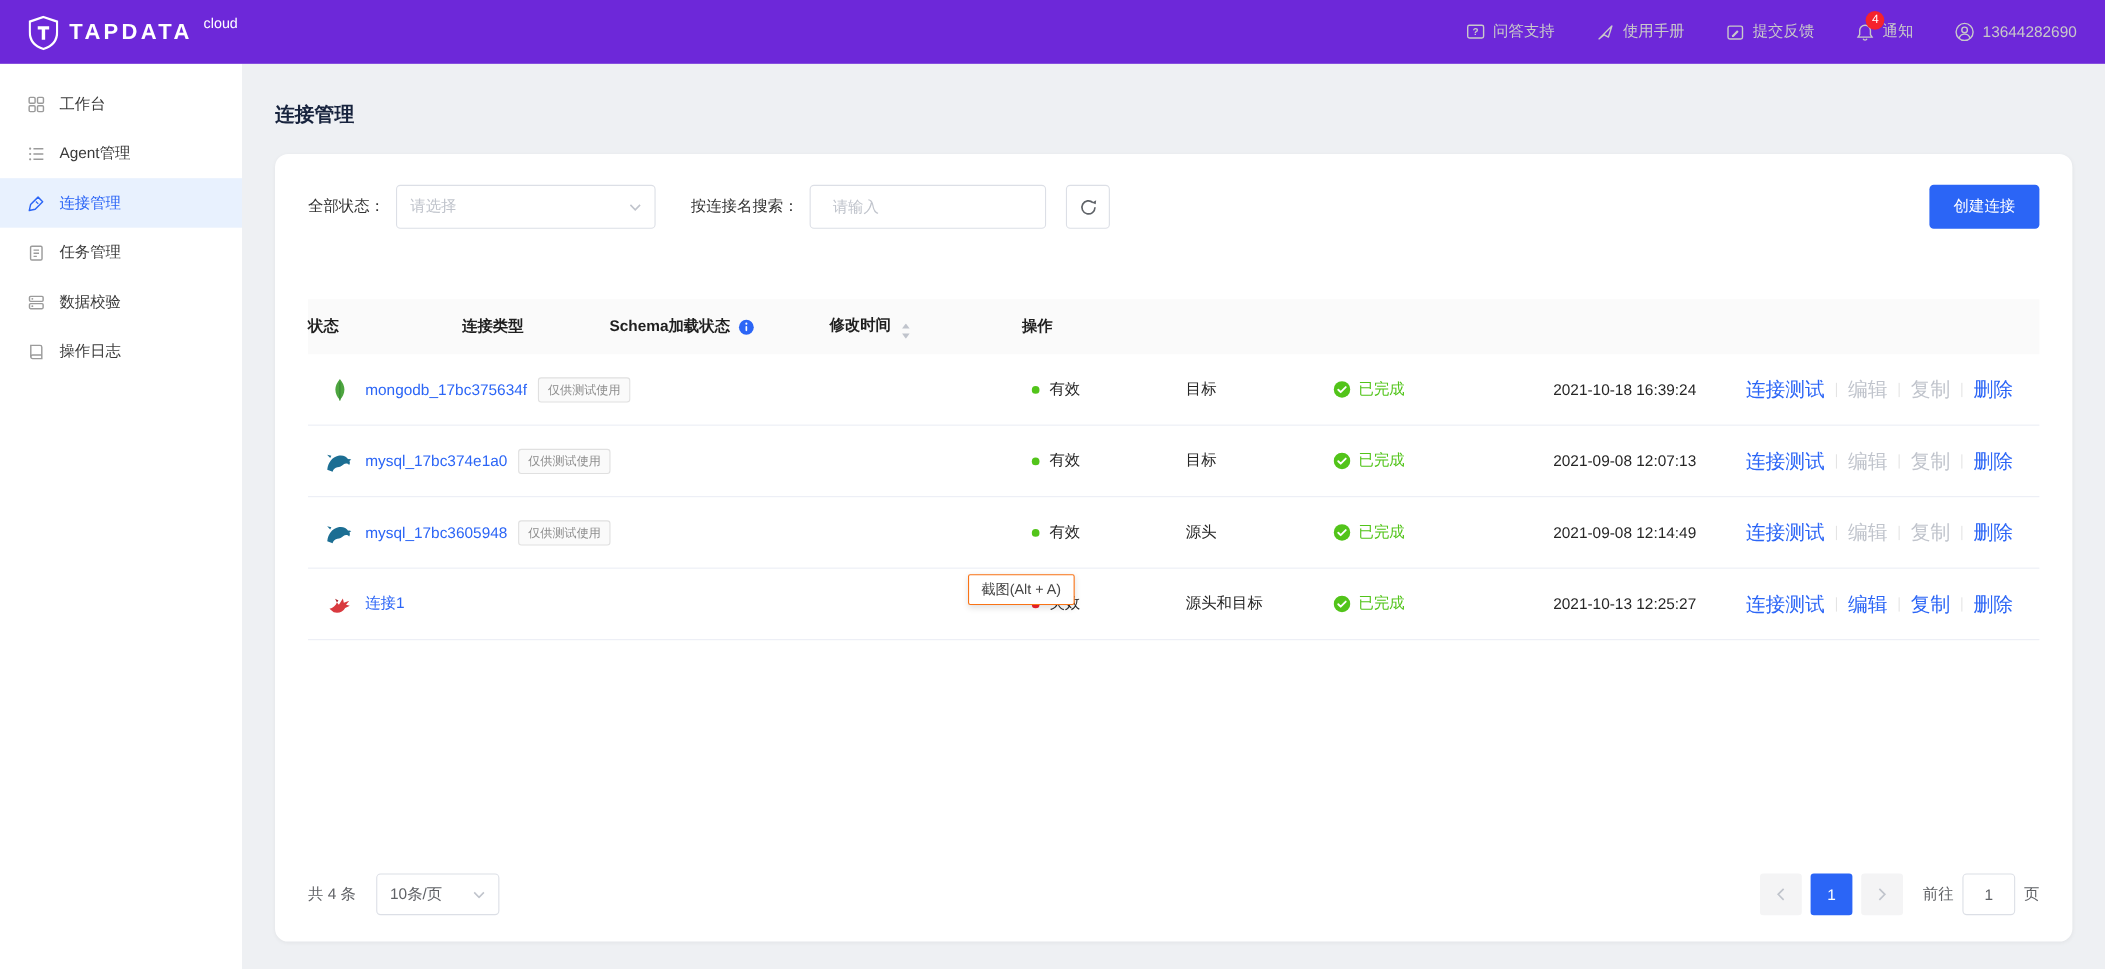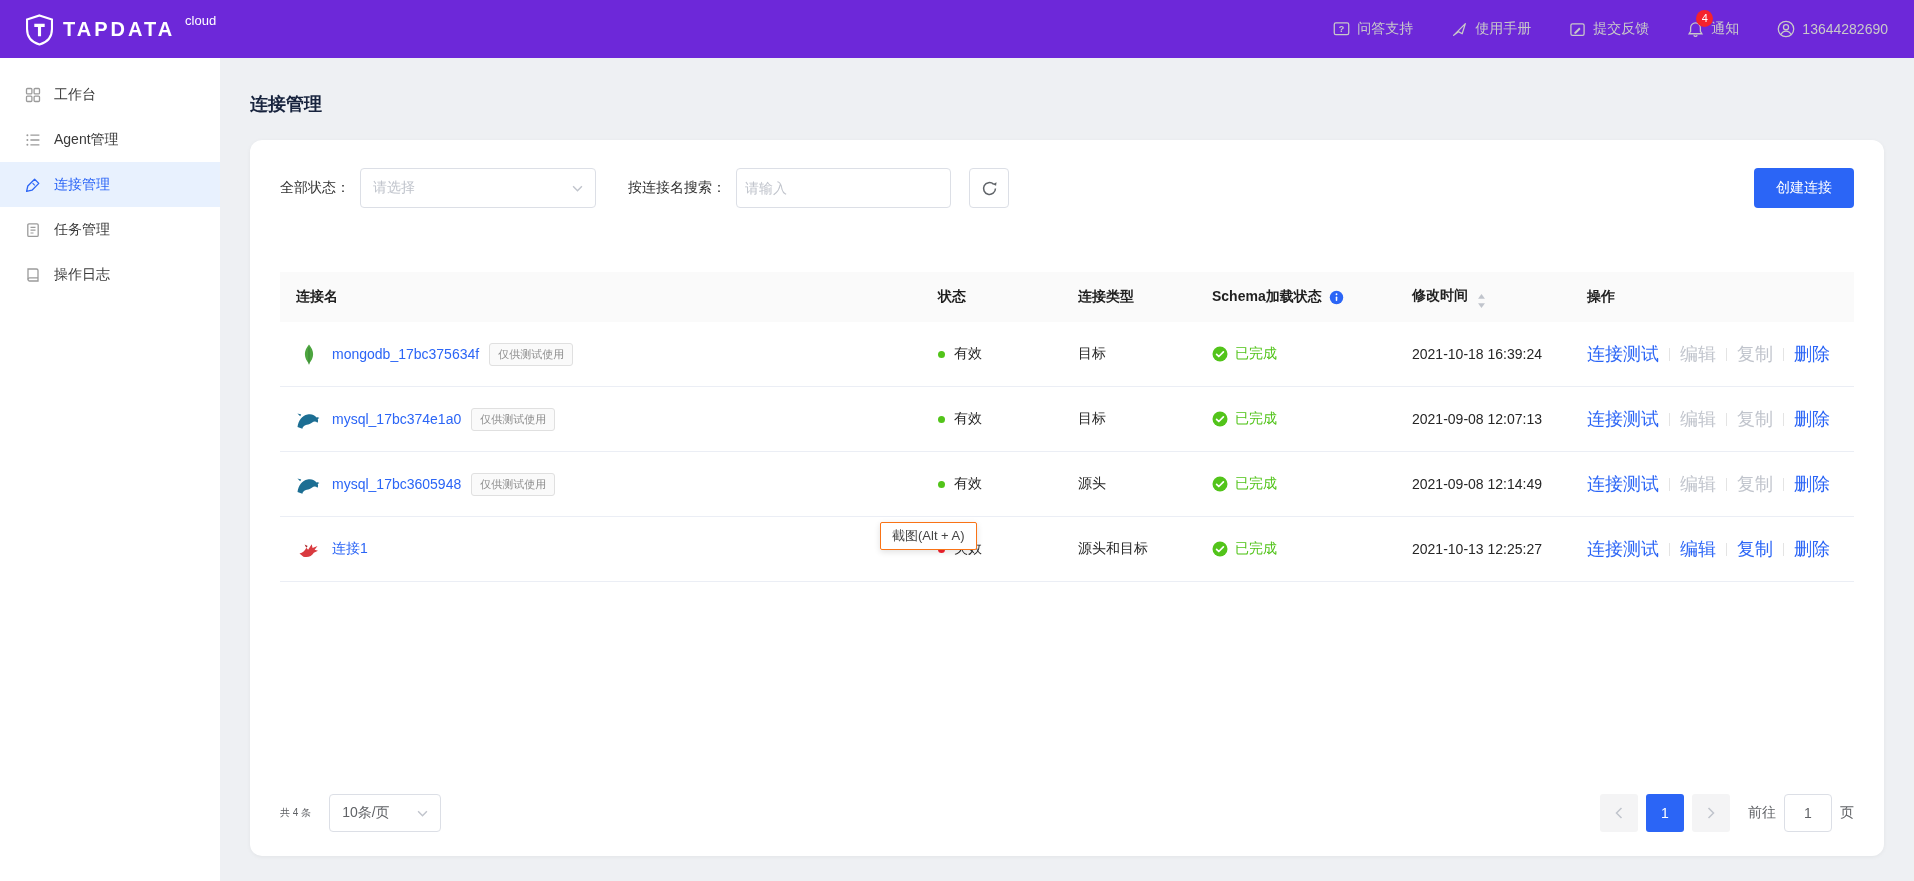--- a/index.html
+++ b/index.html
@@ -40,21 +40,21 @@
   .filters { display:flex; align-items:center; margin-bottom:32px; }
   .flabel { font-size:14px; color:#333; margin-right:10px; white-space:nowrap; }
   .search-label { margin-left:32px; }
   .select { width:236px; height:40px; border:1px solid #dcdfe6; border-radius:4px;
     display:flex; align-items:center; justify-content:space-between; padding:0 12px;
     cursor:pointer; background:#fff; }
   .select .ph { color:#c0c4cc; font-size:14px; }
   .select .val { color:#606266; font-size:14px; }
   .select svg { color:#c0c4cc; }
   .tinput { width:215px; height:40px; border:1px solid #dcdfe6; border-radius:4px;
-    padding:0 8px; font-size:14px; color:#333; outline:none; }
+    padding:0 20px; font-size:14px; color:#333; outline:none; }
   .tinput::placeholder { color:#c0c4cc; }
   .refresh-btn { width:40px; height:40px; border:1px solid #dcdfe6; border-radius:4px;
     background:#fff; margin-left:18px; display:flex; align-items:center; justify-content:center;
     cursor:pointer; color:#5f6368; }
   .create-btn { margin-left:auto; height:40px; padding:0 22px; background:#2b65f6;
     color:#fff; border:none; border-radius:4px; font-size:14px; cursor:pointer; }
 
   
   .thead { display:flex; align-items:center; height:50px; background:#fafafa;
     font-size:14px; font-weight:600; color:#1f1f1f; }
@@ -76,21 +76,21 @@
   .dot.green { background:#52c41a; }
   .dot.red { background:#f5222d; }
   .schema-text { color:#52c41a; }
   .op { font-size:18px; color:#2b65f6; cursor:pointer; text-decoration:none; white-space:nowrap; }
   .op.disabled { color:#c0c4cc; cursor:not-allowed; }
   .sep { width:1px; height:13px; background:#e4e4e4; margin:0 10px; flex-shrink:0; }
   .sort-carets { display:inline-flex; flex-direction:column; gap:2px; margin-left:5px; cursor:pointer; }
 
   
   .pagination { margin-top:auto; display:flex; align-items:center; }
-  .total { font-size:10px; color:#606266; margin-right:18px; }
+  .total { font-size:14px; color:#606266; margin-right:18px; }
   .psize { width:112px; height:38px; }
   .pager { margin-left:auto; display:flex; align-items:center; gap:8px; }
   .pg-btn { width:38px; height:38px; border:none; background:#f4f4f5; border-radius:3px;
     display:flex; align-items:center; justify-content:center; color:#c0c4cc; cursor:pointer; }
   .pg-num { width:38px; height:38px; border:none; border-radius:3px; background:#2b65f6;
     color:#fff; font-size:14px; display:flex; align-items:center; justify-content:center; cursor:pointer; }
   .goto-label { font-size:14px; color:#606266; margin-left:18px; }
   .goto-input { width:48px; height:38px; border:1px solid #dcdfe6; border-radius:4px;
     text-align:center; font-size:14px; color:#606266; margin:0 8px; outline:none; }
   .goto-unit { font-size:14px; color:#606266; }
@@ -188,20 +188,31 @@
     </div>
     <div class="side-item">
       <svg width="16" height="16" viewBox="0 0 16 16">
         <rect x="2.8" y="1.8" width="10.4" height="12.6" rx="1.2" fill="none" stroke="currentColor" stroke-width="1.3"></rect>
         <path d="M5.5 5.4h5M5.5 8.2h5M5.5 11h3" stroke="currentColor" stroke-width="1.2"></path>
       </svg>
       <span>任务管理</span>
     </div>
     <div class="side-item">
       <svg width="16" height="16" viewBox="0 0 16 16">
+        <g fill="none" stroke="currentColor" stroke-width="1.3">
+          <rect x="1.8" y="2.4" width="12.4" height="4.6" rx="1"></rect>
+            <rect x="1.8" y="9" width="12.4" height="4.6" rx="1"></rect>
+        </g>
+        <circle cx="4.4" cy="4.7" r=".9" fill="currentColor"></circle>
+          <circle cx="4.4" cy="11.3" r=".9" fill="currentColor"></circle>
+      </svg>
+      <span>数据校验</span>
+    </div>
+    <div class="side-item">
+      <svg width="16" height="16" viewBox="0 0 16 16">
         <path d="M3 2h8.4A1.6 1.6 0 0 1 13 3.6V14H4.6A1.6 1.6 0 0 1 3 12.4z" fill="none" stroke="currentColor" stroke-width="1.3"></path>
         <path d="M3 12.4a1.6 1.6 0 0 1 1.6-1.6H13" fill="none" stroke="currentColor" stroke-width="1.3"></path>
       </svg>
       <span>操作日志</span>
     </div>
   </aside>
 
   <main class="main">
     <h1 class="page-title">连接管理</h1>
 
@@ -221,21 +232,20 @@
           <svg width="17" height="17" viewBox="0 0 16 16">
             <path d="M13.6 8a5.6 5.6 0 1 1-1.8-4.1" fill="none" stroke="currentColor" stroke-width="1.4"></path>
             <path d="M14.6 2l-.4 3.4-3.2-1.4z" fill="currentColor"></path>
           </svg>
         </button>
         <button class="create-btn">创建连接</button>
       </div>
 
       <div class="table">
         <div class="thead">
-          <div class="col col-name">连接名</div>
           <div class="col col-status">
             <span>状态</span>
           </div>
           <div class="col col-type">连接类型</div>
           <div class="col col-schema">
             <span>Schema加载状态</span>
             <svg width="15" height="15" viewBox="0 0 16 16">
               <circle cx="8" cy="8" r="7.2" fill="#2b65f6"></circle>
               <rect x="7.2" y="6.8" width="1.6" height="5" rx=".8" fill="#fff"></rect>
               <circle cx="8" cy="4.5" r="1" fill="#fff"></circle>

